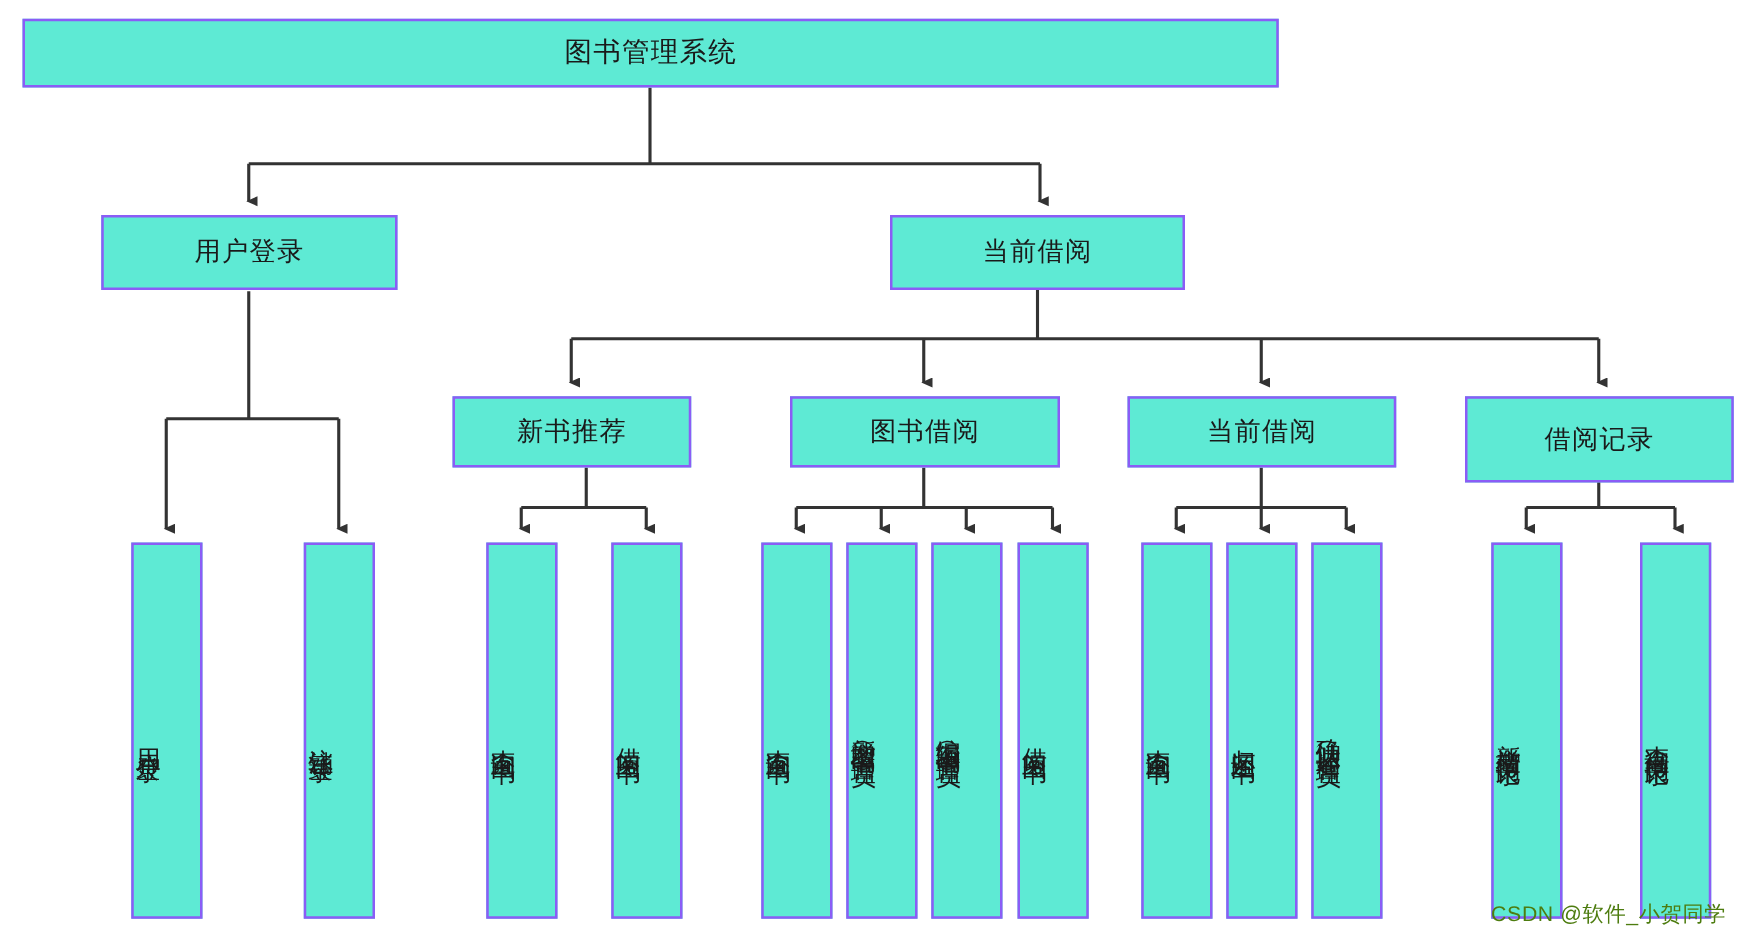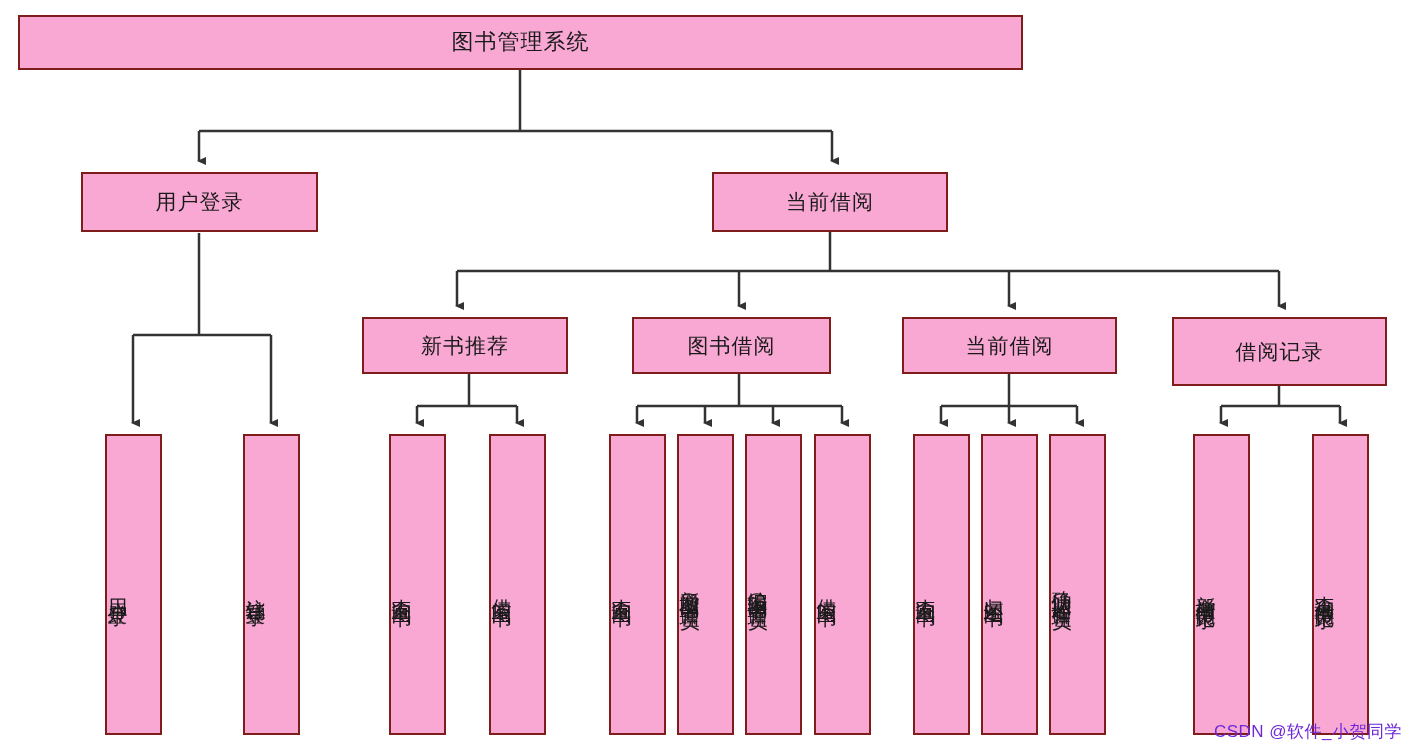--- a/index.html
+++ b/index.html
@@ -21,22 +21,22 @@
     position: absolute;
     left: 0;
     top: 0;
     width: 1405px;
     height: 747px;
     pointer-events: none;
   }
   .node {
     position: absolute;
     box-sizing: border-box;
-    background: #f9a8d4;
-    border: 2px solid #7f1d1d;
+    background: #5eead4;
+    border: 2px solid #8b5cf6;
     display: flex;
     align-items: center;
     justify-content: center;
     color: #1a1a1a;
   }
   .node.horiz {
     font-size: 21px;
     letter-spacing: 1px;
     line-height: 1.2;
   }
@@ -55,24 +55,24 @@
     letter-spacing: 3px;
     line-height: 1.05;
     white-space: nowrap;
     color: #1a1a1a;
   }
   .htext {
     white-space: nowrap;
   }
   #watermark {
     position: absolute;
-    right: 3px;
+    right: 24px;
     bottom: 4px;
     font-size: 17px;
-    color: #6d28d9;
+    color: #4d7c0f;
     letter-spacing: 0.5px;
     white-space: nowrap;
   }
 </style>
 </head>
 <body>
 
 <div id="canvas">
 
   <svg class="connectors" viewBox="0 0 1405 747" xmlns="http://www.w3.org/2000/svg">
@@ -130,25 +130,25 @@
   </div>
 
   <div class="node horiz" style="left:81px; top:172px; width:237px; height:60px;">
     <span class="htext">用户登录</span>
   </div>
 
   <div class="node horiz" style="left:712px; top:172px; width:236px; height:60px;">
     <span class="htext">当前借阅</span>
   </div>
 
-  <div class="node horiz" style="left:362px; top:317px; width:206px; height:57px;">
+  <div class="node horiz" style="left:362px; top:317px; width:191px; height:57px;">
     <span class="htext">新书推荐</span>
   </div>
 
-  <div class="node horiz" style="left:632px; top:317px; width:199px; height:57px;">
+  <div class="node horiz" style="left:632px; top:317px; width:216px; height:57px;">
     <span class="htext">图书借阅</span>
   </div>
 
   <div class="node horiz" style="left:902px; top:317px; width:215px; height:57px;">
     <span class="htext">当前借阅</span>
   </div>
 
   <div class="node horiz" style="left:1172px; top:317px; width:215px; height:69px;">
     <span class="htext">借阅记录</span>
   </div>

